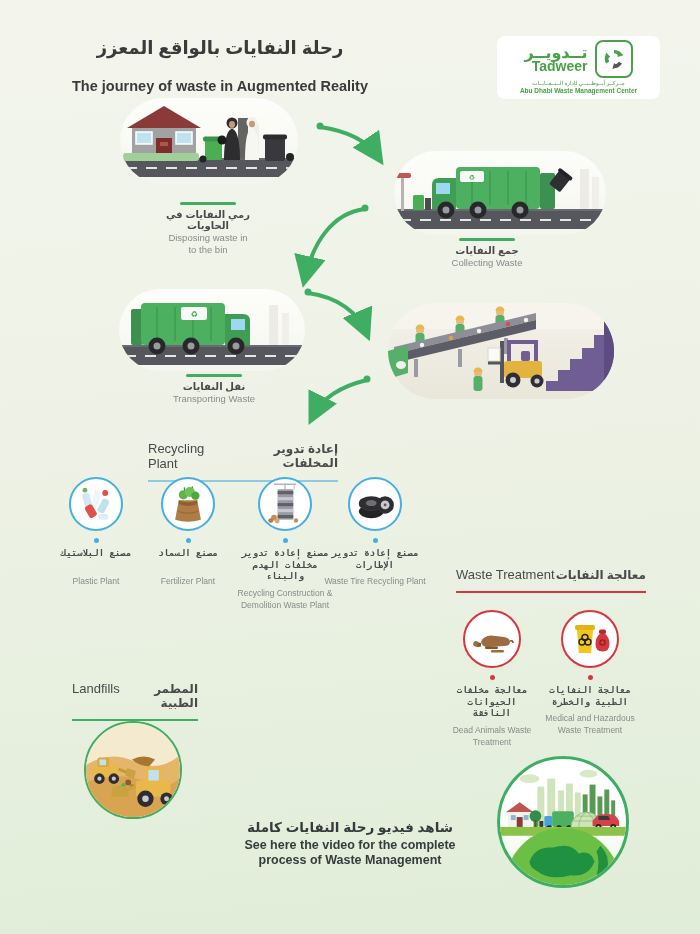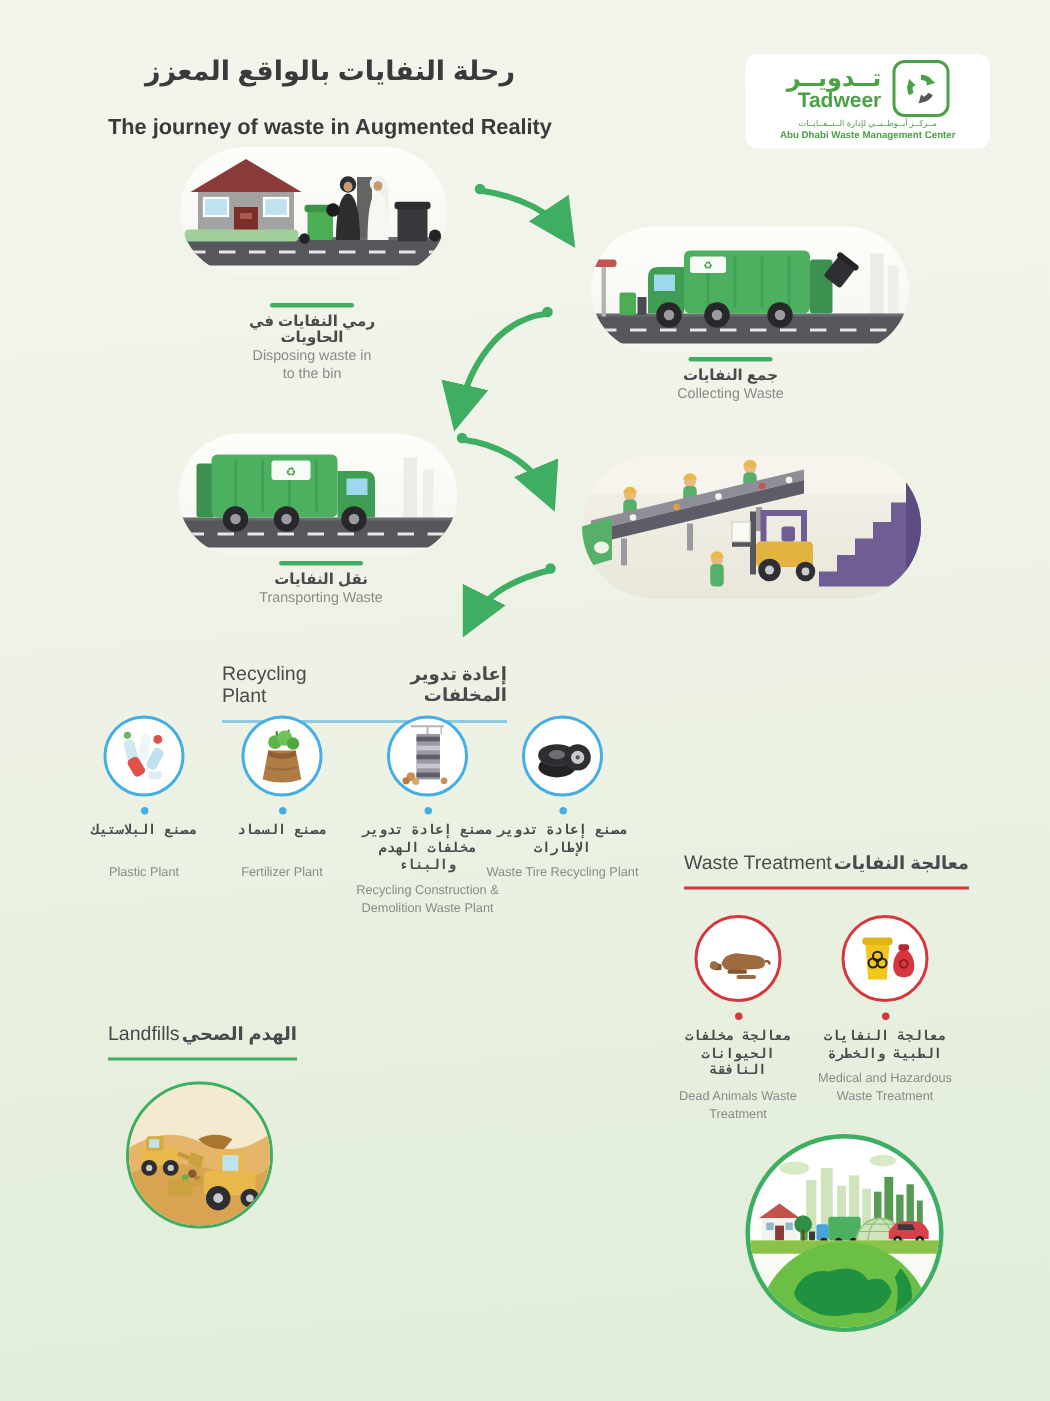--- a/index.html
+++ b/index.html
@@ -416,21 +416,21 @@
         <circle cx="37.5" cy="28.5" r="2.6" fill="none" stroke="#8f1b23" stroke-width="1.2"></circle>
       </svg>
     </div>
     <div class="item-dot"></div>
     <div class="item-ar t-ar-narrow">معالجة النفايات الطبية والخطرة</div>
     <div class="item-en" style="width:104px;margin:4px auto 0;text-align:center;">Medical and Hazardous Waste Treatment</div>
   </div>
 
   <div class="sec-header hdr-landfills">
     <span class="sec-en">Landfills</span>
-    <span class="sec-ar">الهدم الصحي</span>
+    <span class="sec-ar">المطمر الطبية</span>
   </div>
 
   <div class="landfill-circle">
     <svg viewBox="0 0 98 98">
       <rect width="98" height="98" fill="#f3ead0"></rect>
       <path d="M0,44 Q25,28 50,40 T98,34 L98,98 L0,98 Z" fill="#e5b56a"></path>
       <path d="M48,38 Q60,32 72,38 L66,45 Q55,45 48,38 Z" fill="#a8772f"></path>
       <path d="M0,62 Q30,50 60,60 T98,56 L98,98 L0,98 Z" fill="#d9a452"></path>
       <g>
         <rect x="8" y="44" width="26" height="12" rx="2" fill="#e8b94a"></rect>
@@ -456,20 +456,24 @@
         <rect x="62" y="46" width="18" height="17" rx="2" fill="#e8b94a"></rect>
         <rect x="65" y="49" width="11" height="11" fill="#bfe2f0"></rect>
         <circle cx="62" cy="79" r="8.5" fill="#2e2e31"></circle>
           <circle cx="62" cy="79" r="3.4" fill="#c9c9cf"></circle>
         <circle cx="84" cy="79" r="6.5" fill="#2e2e31"></circle>
           <circle cx="84" cy="79" r="2.6" fill="#c9c9cf"></circle>
       </g>
     </svg>
   </div>
 
+  <div class="footer-text">
+    <div class="footer-ar">شاهد فيديو رحلة النفايات كاملة</div>
+    <div class="footer-en">See here the video for the complete process of Waste Management</div>
+  </div>
 
   <div class="globe-circle">
     <svg viewBox="0 0 128 128">
       <ellipse cx="30" cy="20" rx="10" ry="4.5" fill="#d9e9c6"></ellipse>
       <ellipse cx="90" cy="15" rx="9" ry="4" fill="#d9e9c6"></ellipse>
       <g fill="#cfe4ba">
         <rect x="38" y="28" width="7" height="40"></rect>
         <rect x="48" y="20" width="8" height="48"></rect>
         <rect x="59" y="32" width="6" height="36"></rect>
         <rect x="67" y="25" width="7" height="43"></rect>

